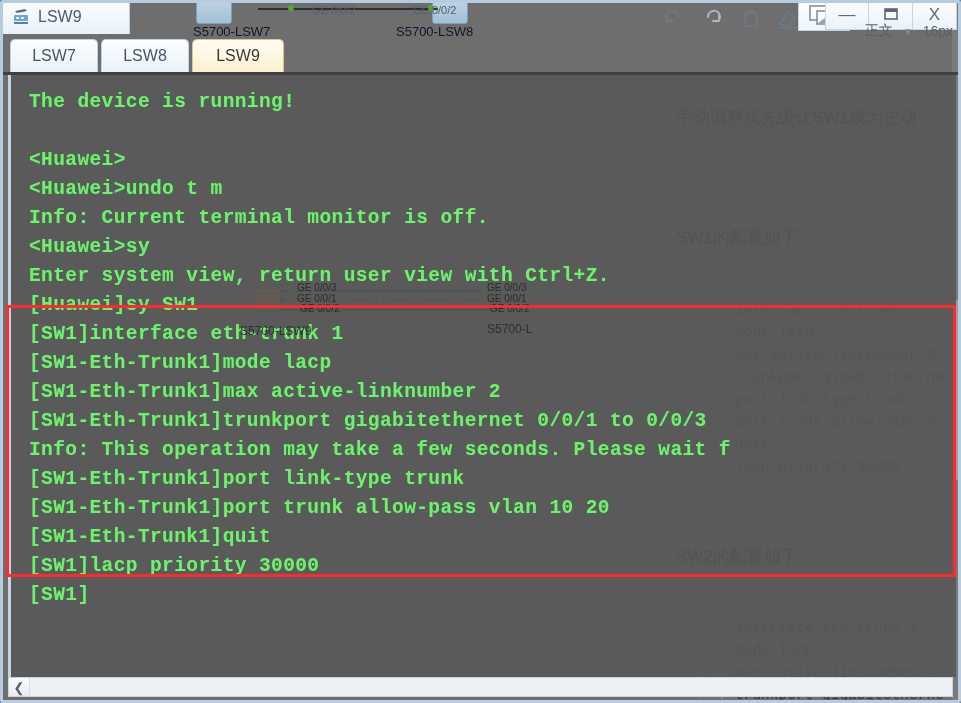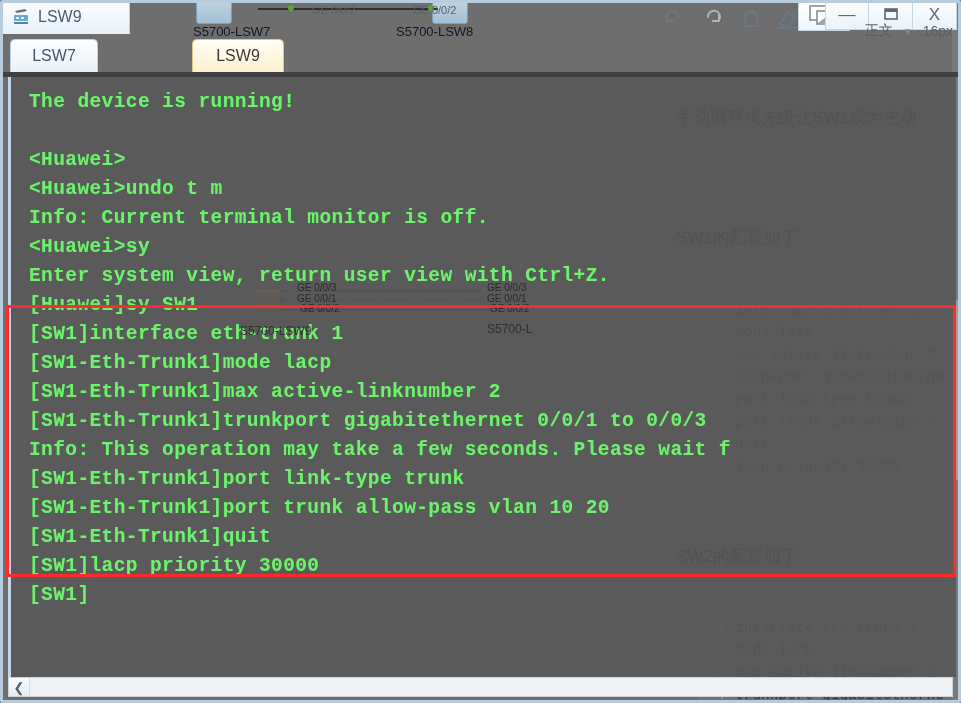--- a/index.html
+++ b/index.html
@@ -223,21 +223,21 @@
     border: 1px solid #c3d6e5;
     border-radius: 3px 3px 0 0;
     box-sizing: border-box;
   }
 
   
   #tabstrip {
     position: absolute;
     left: 0; top: 36px;
     width: 961px; height: 36px;
-    border-bottom: 5px solid #404040;
+    border-bottom: 3px solid #404040;
     background: transparent;
   }
   .tab {
     position: absolute;
     top: 3px;
     height: 33px;
     box-sizing: border-box;
     border: 1px solid #bdd2e2;
     border-bottom: none;
     border-radius: 5px 5px 0 0;
@@ -418,20 +418,23 @@
     <div class="topo-label topo-port-dark" style="left:487px; top:293px;">GE 0/0/1</div>
     <div class="topo-label topo-port-dark" style="left:490px; top:303px;">GE 0/0/2</div>
   </div>
 
   <div id="red-box"></div>
 
   <div id="tabstrip">
     <div class="tab" id="tab-0" style="left: 10px; width: 88px;">
       <span>LSW7</span>
     </div>
+    <div class="tab" id="tab-1" style="left: 101px; width: 88px;">
+      <span>LSW8</span>
+    </div>
     <div class="tab active" id="tab-2" style="left: 192px; width: 92px;">
       <span>LSW9</span>
     </div>
   </div>
 
   <div id="titlebar">
     <div id="title-tab"></div>
 
     <span id="title-icon">
       <svg width="20" height="18" viewBox="0 0 20 18">

